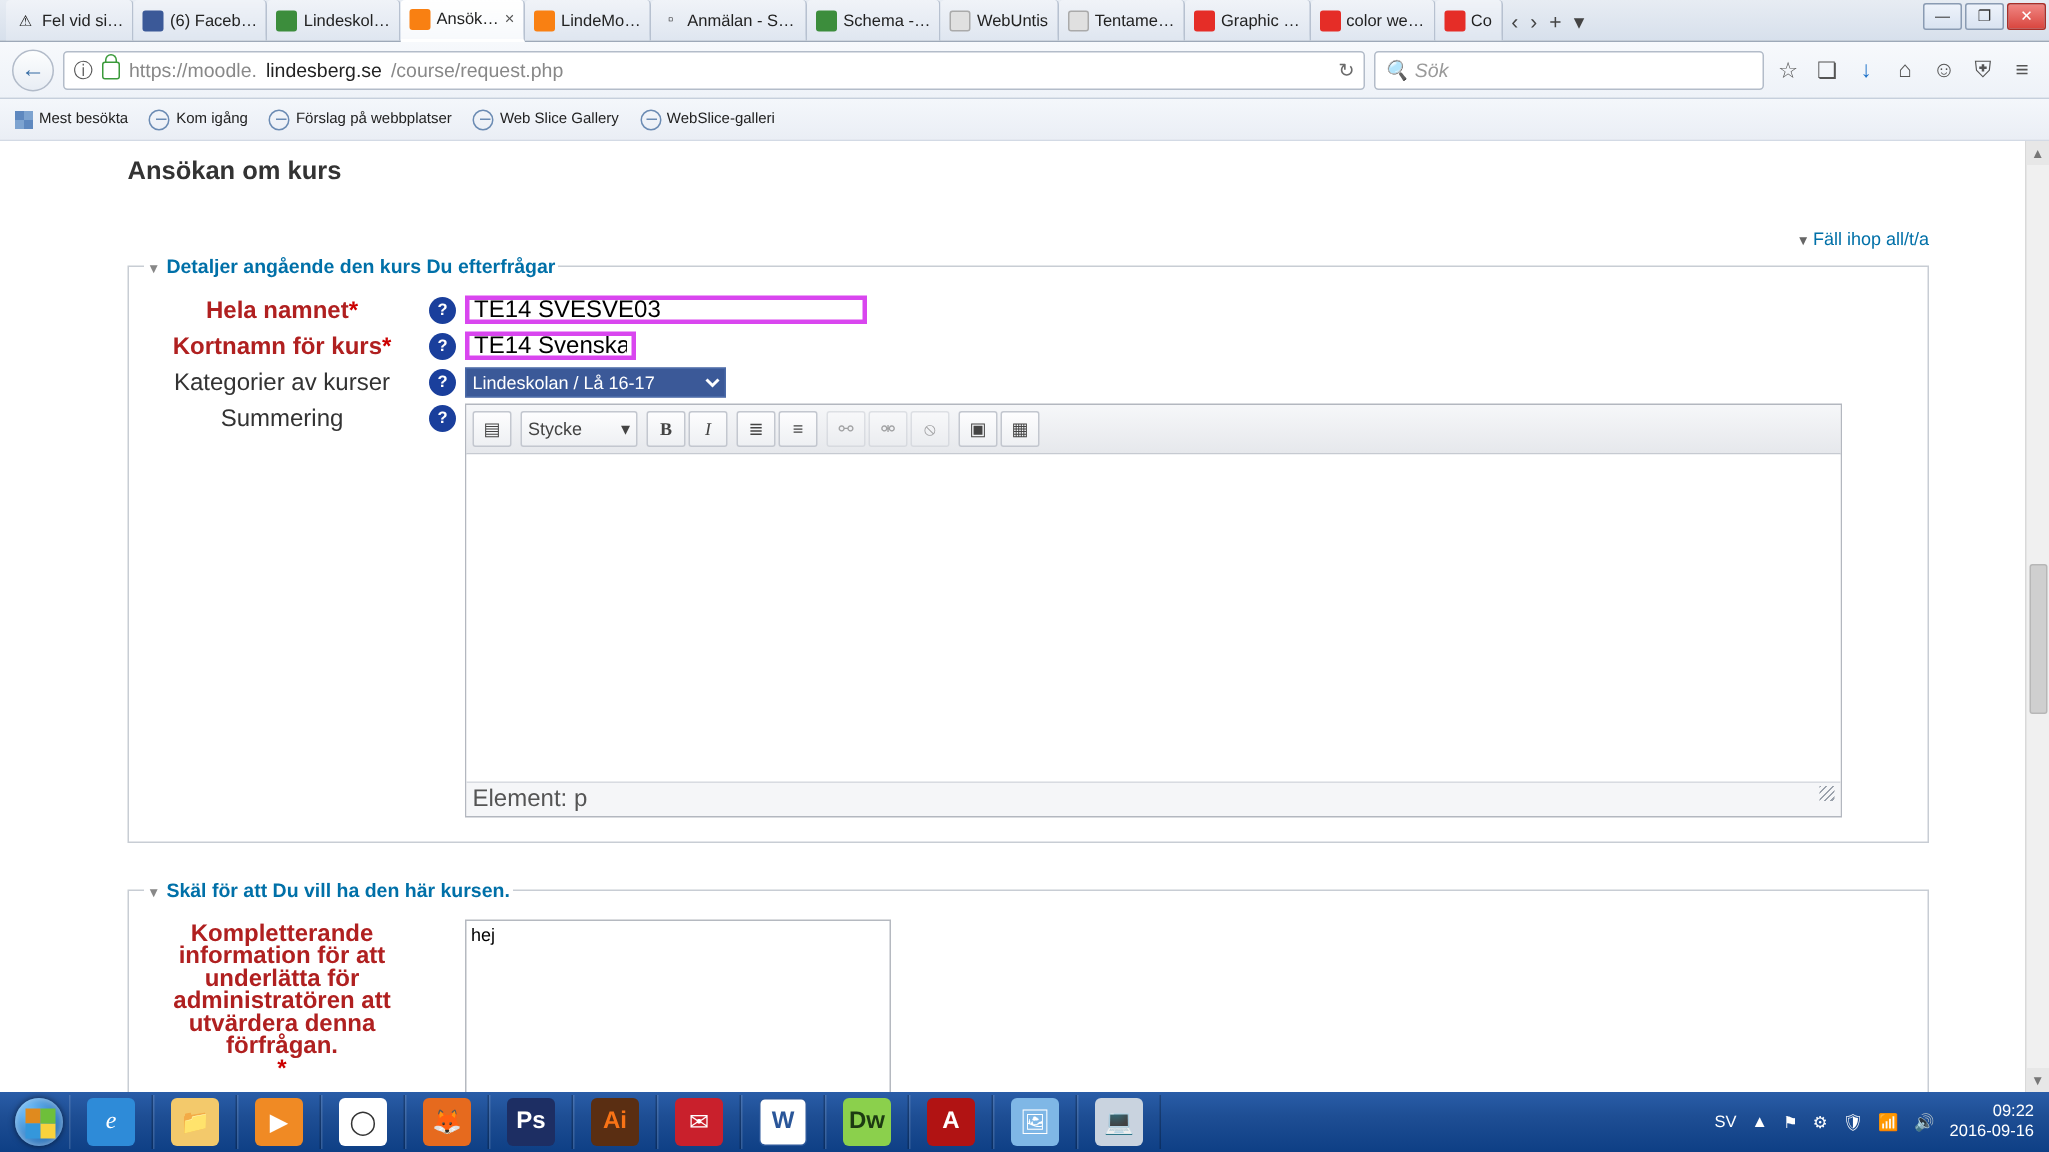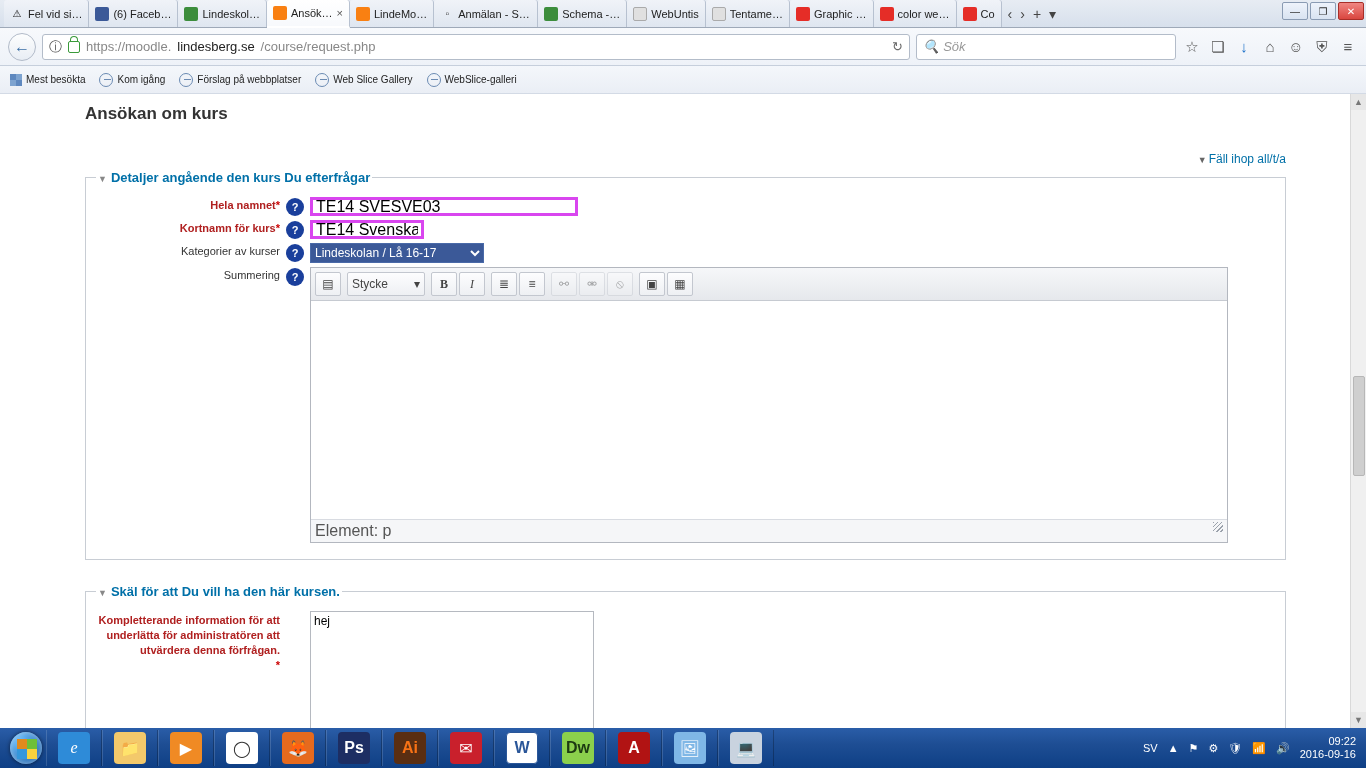--- a/index.html
+++ b/index.html
@@ -39,21 +39,21 @@
   .page h2 { font-size:17px; font-weight:600; color:#333; margin-bottom:28px; }
   .collapse-link { text-align:right; font-size:12px; margin-bottom:4px; }
   .collapse-link a { color:#0070a8; text-decoration:none; }
   .collapse-link .tri { color:#666; font-size:9px; margin-right:2px; }
 
   fieldset.sec { border:1px solid #c8cdd4; padding:8px 10px 16px 10px; margin-bottom:24px; position:relative; }
   fieldset.sec legend { color:#0070a8; font-weight:600; font-size:13px; padding:0 2px; }
   fieldset.sec legend .tri { color:#888; font-size:9px; margin-right:4px; }
 
   .frow { display:flex; align-items:flex-start; margin-top:4px; }
-  .flabel { width:190px; text-align:right; padding-right:6px; font-size:11px; color:#333; padding-top:2px; }
+  .flabel { width:190px; text-align:center; padding-right:6px; font-size:16px; color:#333; padding-top:2px; }
   .flabel.req { color:#b02020; font-weight:600; }
   .flabel .ast { color:#c00; }
   .fhelp { width:18px; height:18px; border-radius:50%; background:#1a3f9c; color:#fff; font-weight:bold; font-size:11px; display:flex; align-items:center; justify-content:center; margin:1px 6px 0 0; flex:0 0 18px; }
   .fctrl input[type=text] { border:3px solid #d946ef; height:19px; padding:0 3px; font-size:16px; width:268px; }
   .fctrl select { border:1px solid #4a6aa8; background:#3b5998; color:#fff; height:20px; font-size:12px; width:174px; }
   .fctrl textarea.reason { width:284px; height:148px; border:1px solid #b5b9c0; font-size:12px; padding:2px 3px; resize:none; font-family:inherit; }
 
   
   .editor { border:1px solid #b3b7bf; width:918px; }
   .toolbar { background:linear-gradient(#f6f7f9,#e6e8ec); border-bottom:1px solid #c6cad1; padding:4px; display:flex; gap:6px; align-items:center; }

